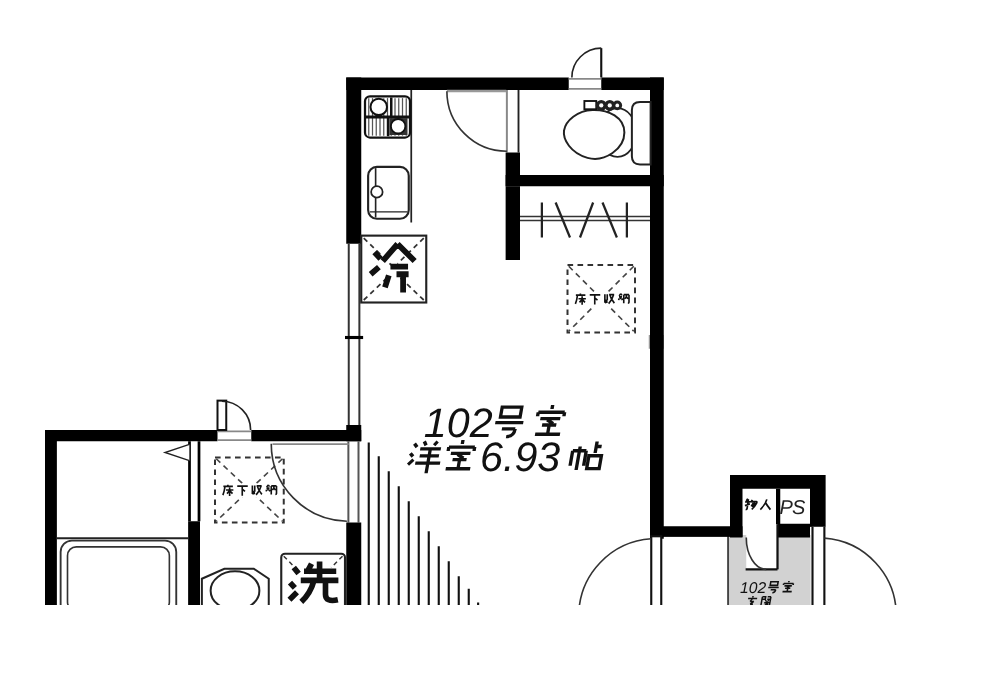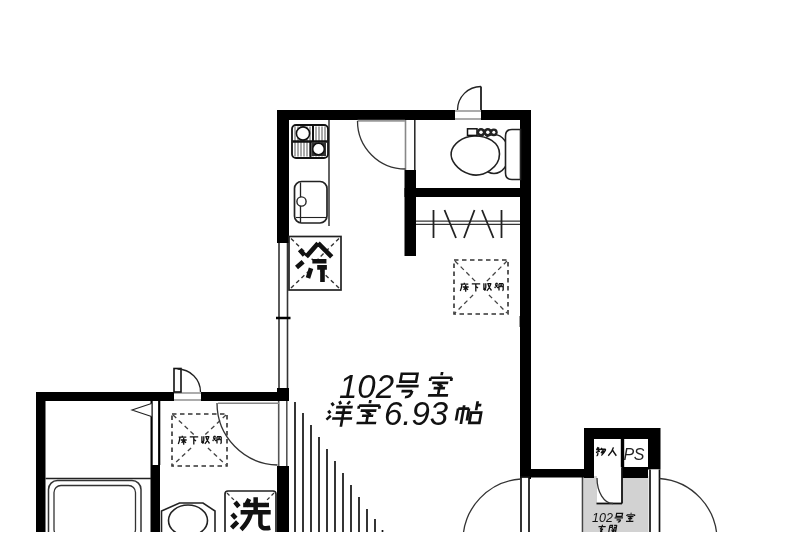--- a/index.html
+++ b/index.html
@@ -1,16 +1,16 @@
 <!DOCTYPE html>
 <html><head>
 <meta charset="utf-8">
 <style>
   html,body{margin:0;padding:0;background:#fff;}
-  .page{width:800px;height:484px;position:relative;background:#fff;overflow:hidden;margin-top:48px;}
+  .page{width:800px;height:484px;position:relative;background:#fff;overflow:hidden;}
   svg{position:absolute;left:0;top:0;}
   text{font-family:"Liberation Sans",sans-serif;}
 </style>
 </head>
 <body>
 <div class="page">
 <svg width="800" height="556" viewBox="0 0 800 556">
 
 <rect x="0" y="0" width="800" height="556" fill="#ffffff"></rect>
 

